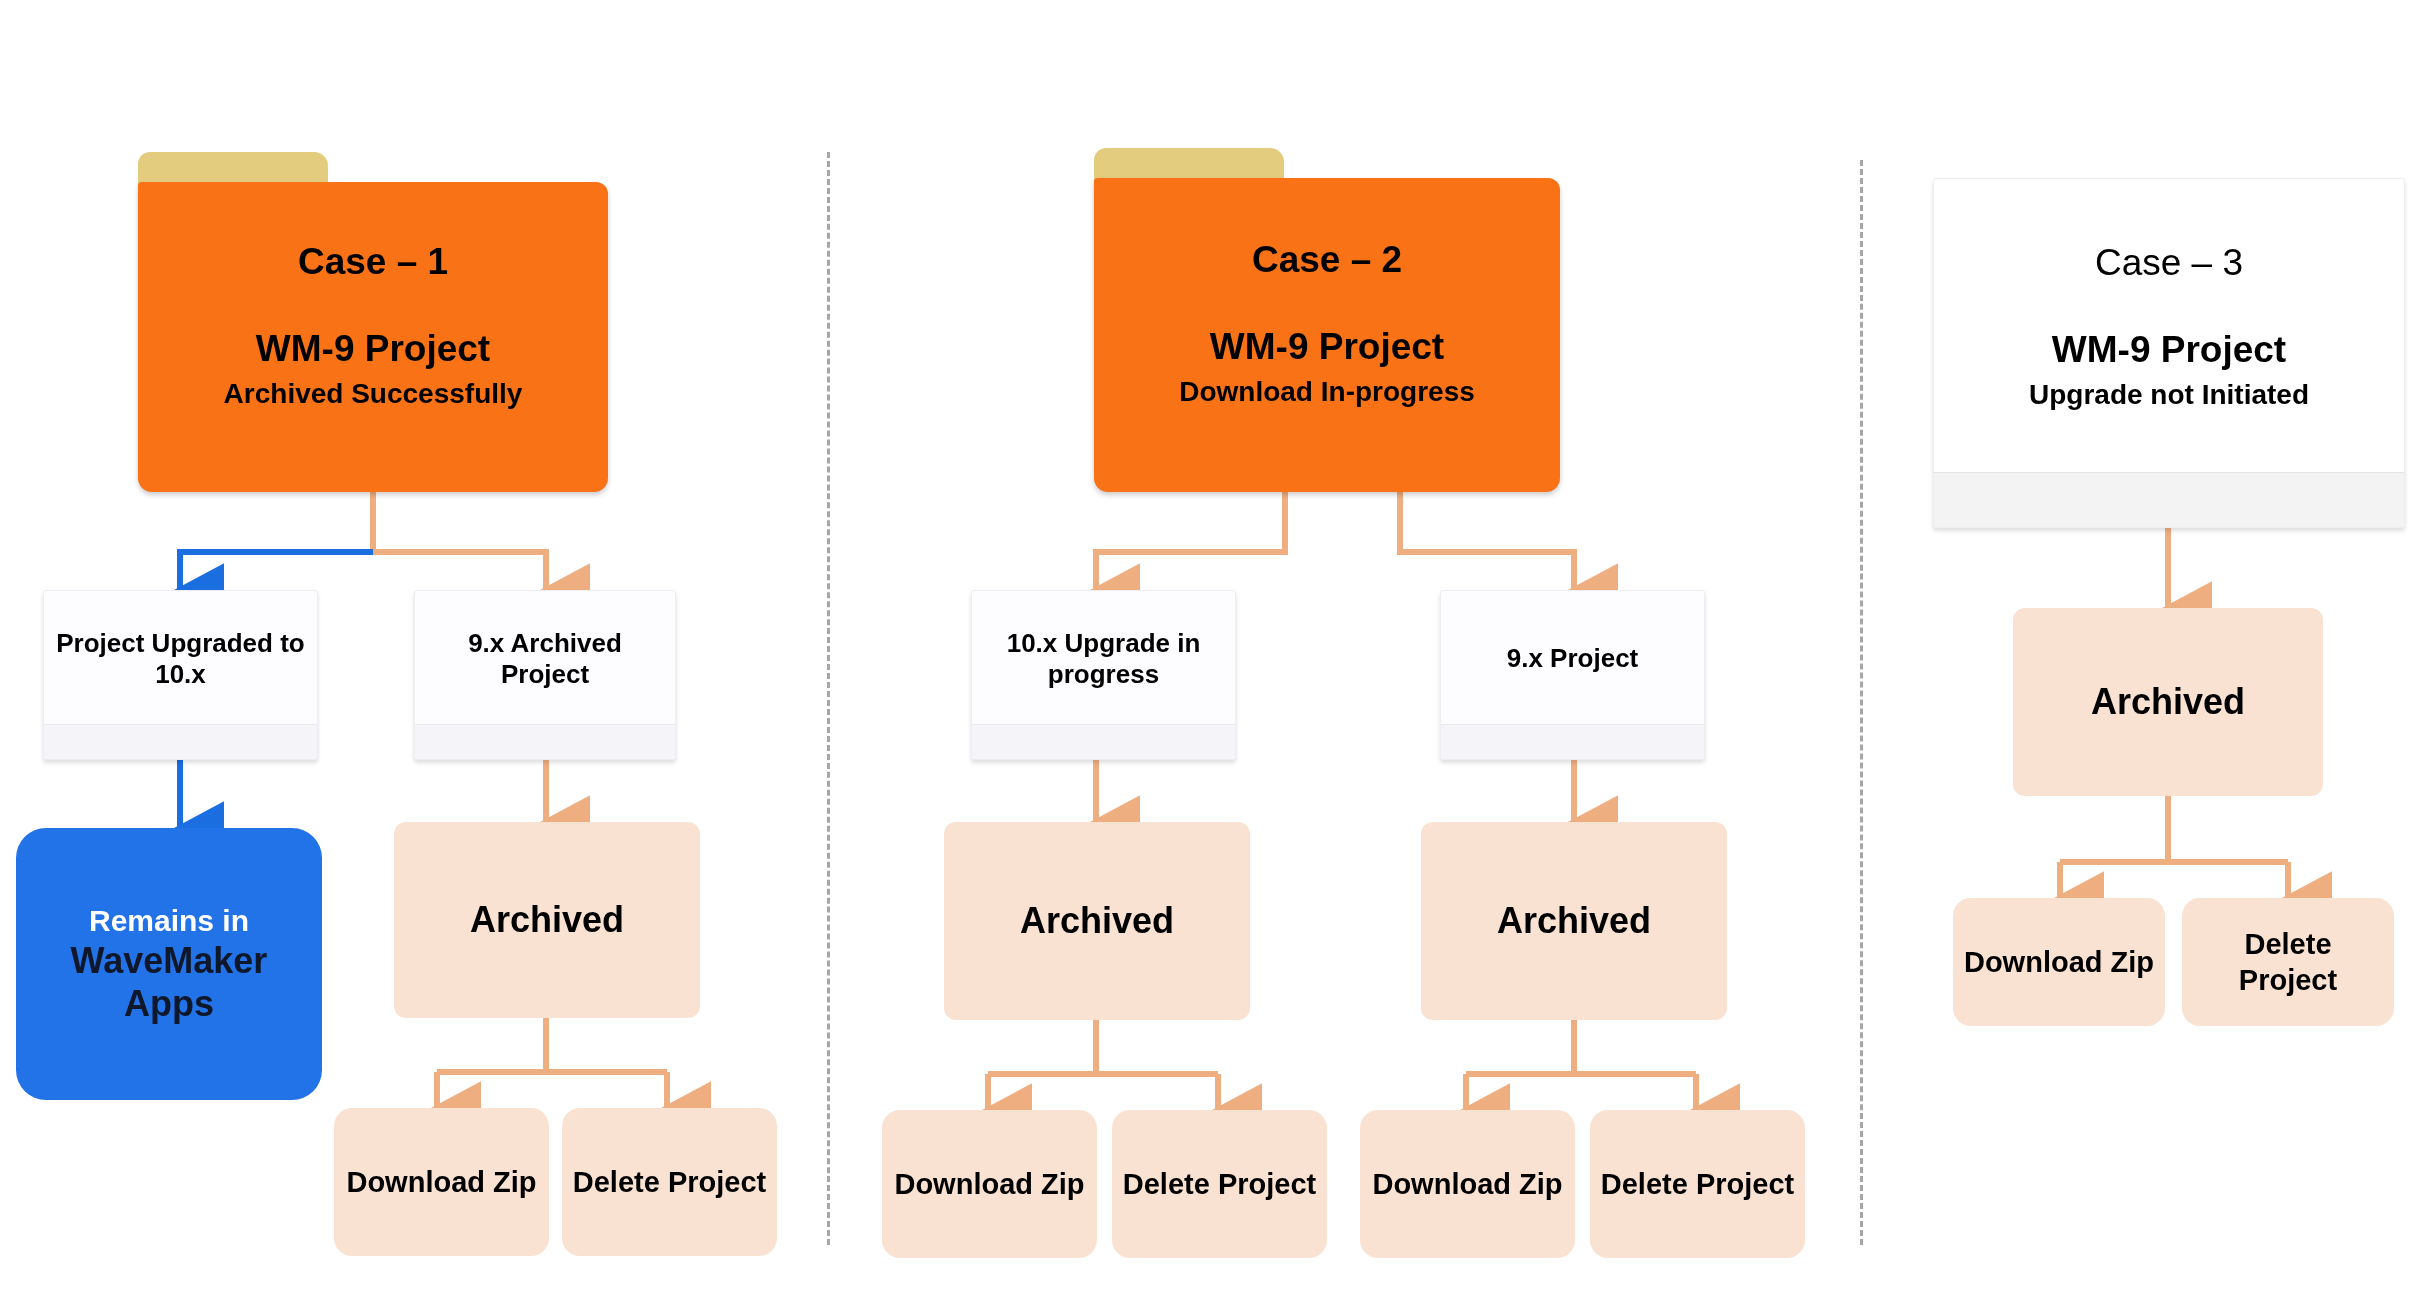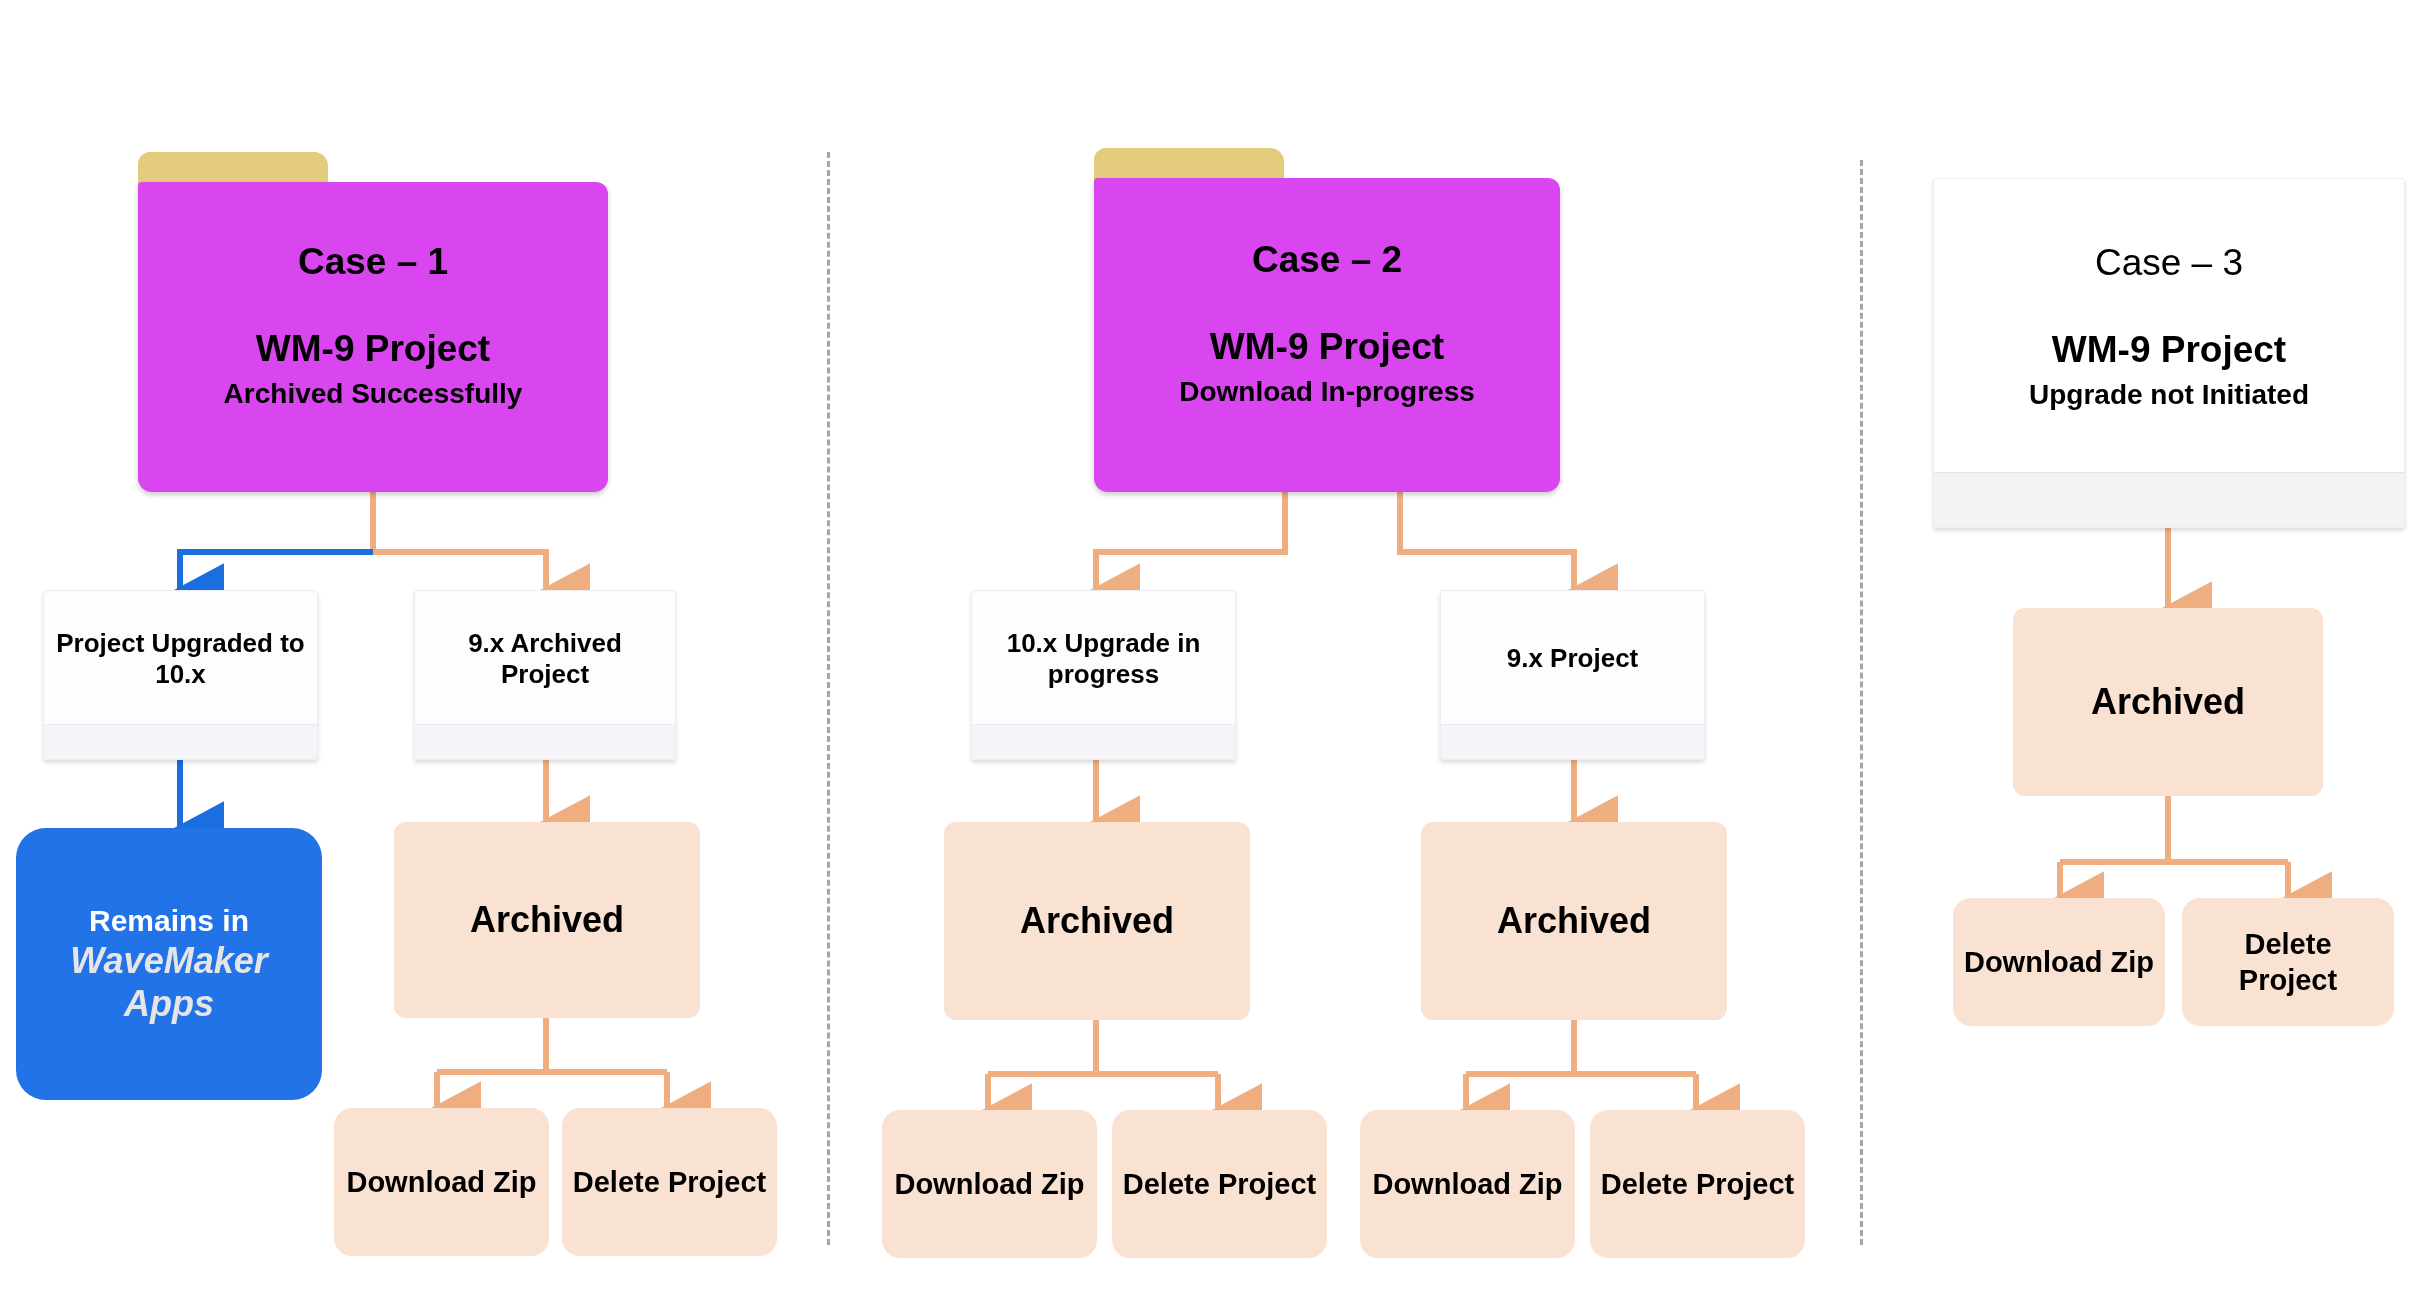--- a/index.html
+++ b/index.html
@@ -44,21 +44,21 @@
     position: absolute;
     left: 0;
     top: 0;
     height: 42px;
     background: #e3cc7e;
     border-radius: 12px 14px 0 0;
   }
   .folder-body {
     position: absolute;
     left: 0;
-    background: #d946ef;
+    background: #f97316;
     border-radius: 4px 12px 14px 14px;
     box-shadow: 0 3px 5px rgba(0,0,0,0.20);
   }
   .folder-body-inner {
     position: absolute;
     left: 0;
     top: 0;
     width: 100%;
     height: 100%;
     display: flex;
@@ -198,23 +198,22 @@
   }
   .blue-line1 {
     font-size: 30px;
     font-weight: bold;
     color: #ffffff;
     line-height: 1.2;
   }
   .blue-line2 {
     font-size: 36px;
     font-weight: bold;
-    color: #e5e5e5;
+    color: #0f172a;
     line-height: 1.2;
-    font-style: italic;
   }
 </style>
 </head>
 <body>
 
 <div id="canvas">
 
   <svg id="connectors" viewBox="0 0 2418 1308" width="2418" height="1308">
     <defs>
       <marker id="arrow-peach" markerWidth="9" markerHeight="9" refX="4.5" refY="7.4" orient="auto" markerUnits="strokeWidth">

